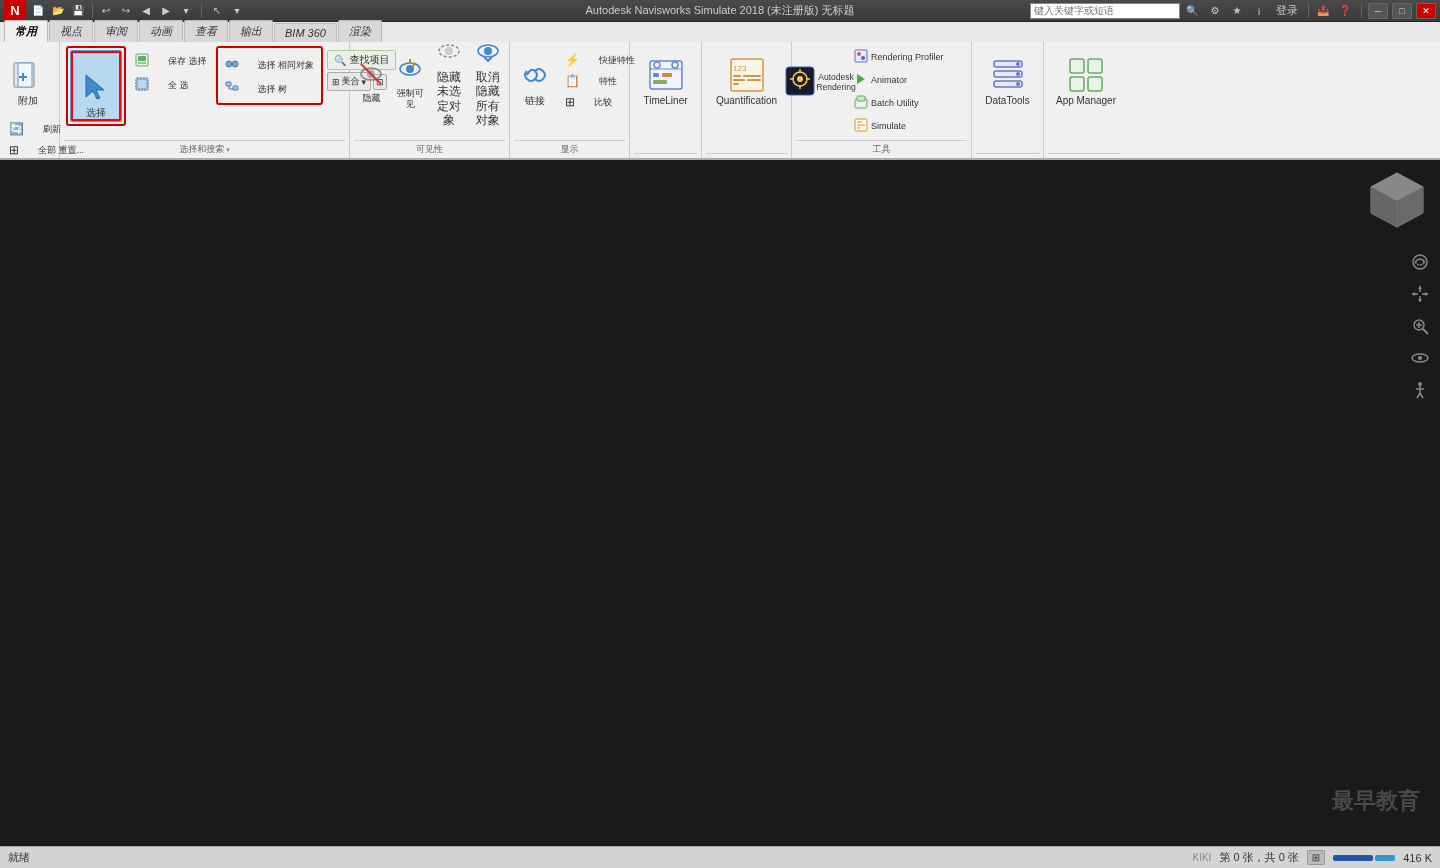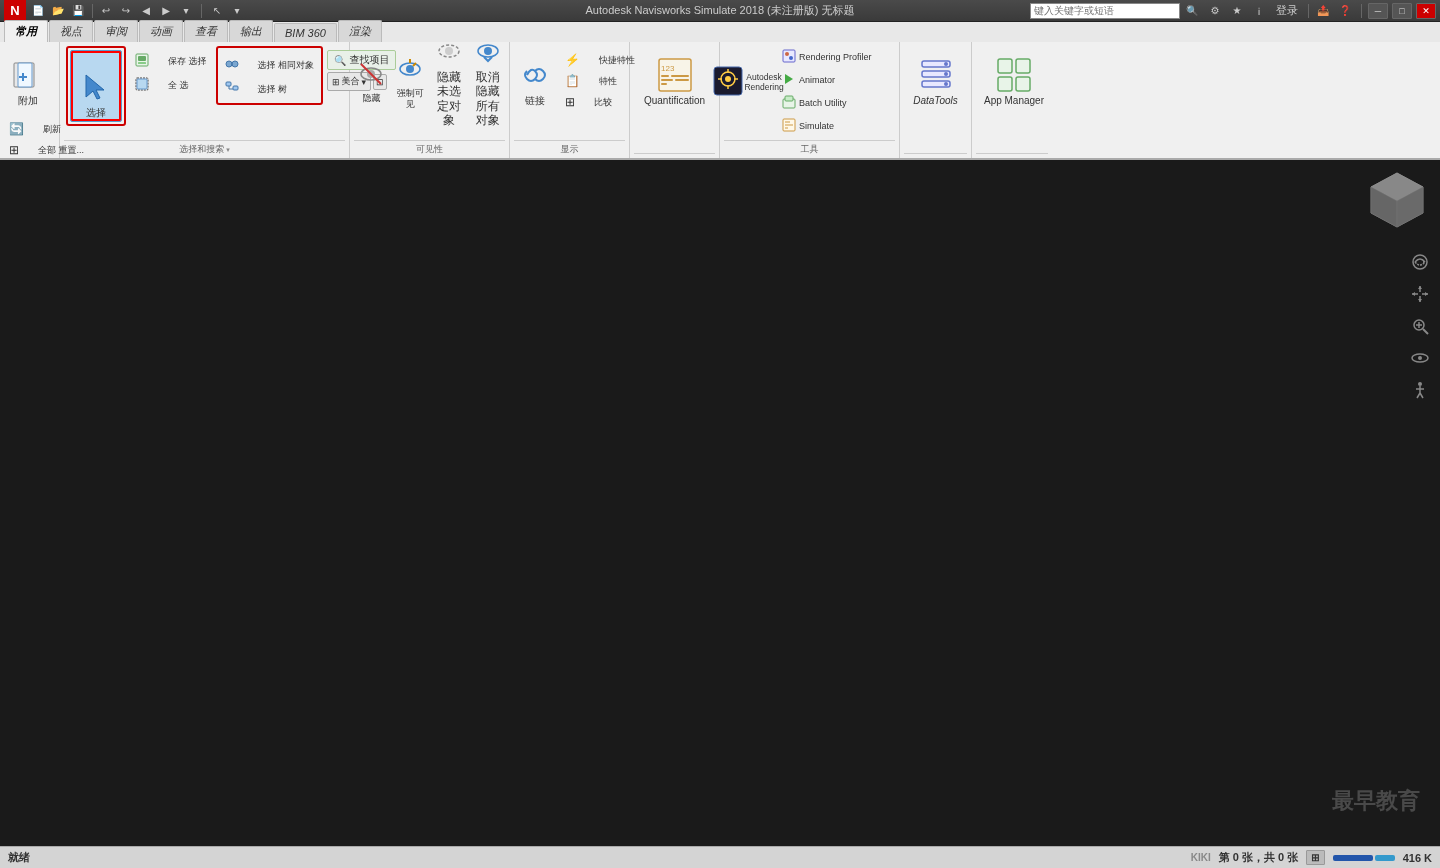--- a/index.html
+++ b/index.html
@@ -209,21 +209,20 @@
     #status-bar {
       height: 22px;
       background: #d4d4d4;
       border-top: 1px solid #aaa;
       display: flex;
       align-items: center;
       justify-content: space-between;
       padding: 0 8px;
       font-size: 11px;
       color: #333;
-      font-weight: bold;
     }
 
     #status-bar .right-status {
       display: flex; align-items: center; gap: 8px;
     }
 
     .status-btn {
       padding: 1px 4px;
       background: #bbb;
       border: 1px solid #999;
@@ -629,20 +628,39 @@
             <span class="btn-stack-icon">⊞</span>
             <span>比较</span>
           </div>
         </div>
       </div>
       <div class="ribbon-group-label">
         <span>显示</span>
       </div>
     </div>
 
+    <div class="ribbon-group" style="width:72px;">
+      <div class="ribbon-group-content" style="justify-content:center;">
+        <div class="btn-large" style="width:60px;">
+          <div class="btn-large-icon">
+            <svg width="36" height="36" viewBox="0 0 36 36">
+              <rect x="2" y="4" width="32" height="28" rx="2" fill="#f0f4ff" stroke="#6688cc" stroke-width="1.5"></rect>
+              <line x1="2" y1="12" x2="34" y2="12" stroke="#6688cc" stroke-width="1"></line>
+              <circle cx="9" cy="8" r="3" fill="none" stroke="#6688cc" stroke-width="1.5"></circle>
+              <circle cx="27" cy="8" r="3" fill="none" stroke="#6688cc" stroke-width="1.5"></circle>
+              <rect x="5" y="16" width="6" height="4" rx="1" fill="#6688cc"></rect>
+              <rect x="14" y="16" width="10" height="4" rx="1" fill="#cc8844"></rect>
+              <rect x="5" y="23" width="14" height="4" rx="1" fill="#88aa66"></rect>
+            </svg>
+          </div>
+          <span>TimeLiner</span>
+        </div>
+      </div>
+      <div class="ribbon-group-label"></div>
+    </div>
 
     <div class="ribbon-group" style="width:90px;">
       <div class="ribbon-group-content" style="justify-content:center;">
         <div class="btn-large" style="width:78px;">
           <div class="btn-large-icon">
             <svg width="36" height="36" viewBox="0 0 36 36">
               <rect x="2" y="2" width="32" height="32" rx="2" fill="#f8f4e8" stroke="#cc9944" stroke-width="1.5"></rect>
               <text x="4" y="14" font-size="8" fill="#cc9944">123</text>
               <rect x="4" y="18" width="8" height="2" fill="#cc9944" rx="1"></rect>
               <rect x="14" y="18" width="18" height="2" fill="#cc9944" rx="1"></rect>
@@ -716,21 +734,21 @@
           </div>
         </div>
       </div>
       <div class="ribbon-group-label">
         <span>工具</span>
       </div>
     </div>
 
     <div class="ribbon-group" style="width:72px;">
       <div class="ribbon-group-content" style="justify-content:center;">
-        <div class="btn-large" style="width:60px;font-style:italic;">
+        <div class="btn-large" style="width:60px;">
           <div class="btn-large-icon">
             <svg width="36" height="36" viewBox="0 0 36 36">
               <rect x="4" y="4" width="28" height="6" rx="2" fill="#e8e8ff" stroke="#6677cc" stroke-width="1.5"></rect>
               <rect x="4" y="14" width="28" height="6" rx="2" fill="#e8e8ff" stroke="#6677cc" stroke-width="1.5"></rect>
               <rect x="4" y="24" width="28" height="6" rx="2" fill="#e8e8ff" stroke="#6677cc" stroke-width="1.5"></rect>
               <circle cx="28" cy="7" r="2" fill="#6677cc"></circle>
               <circle cx="28" cy="17" r="2" fill="#6677cc"></circle>
               <circle cx="28" cy="27" r="2" fill="#6677cc"></circle>
             </svg>
           </div>

